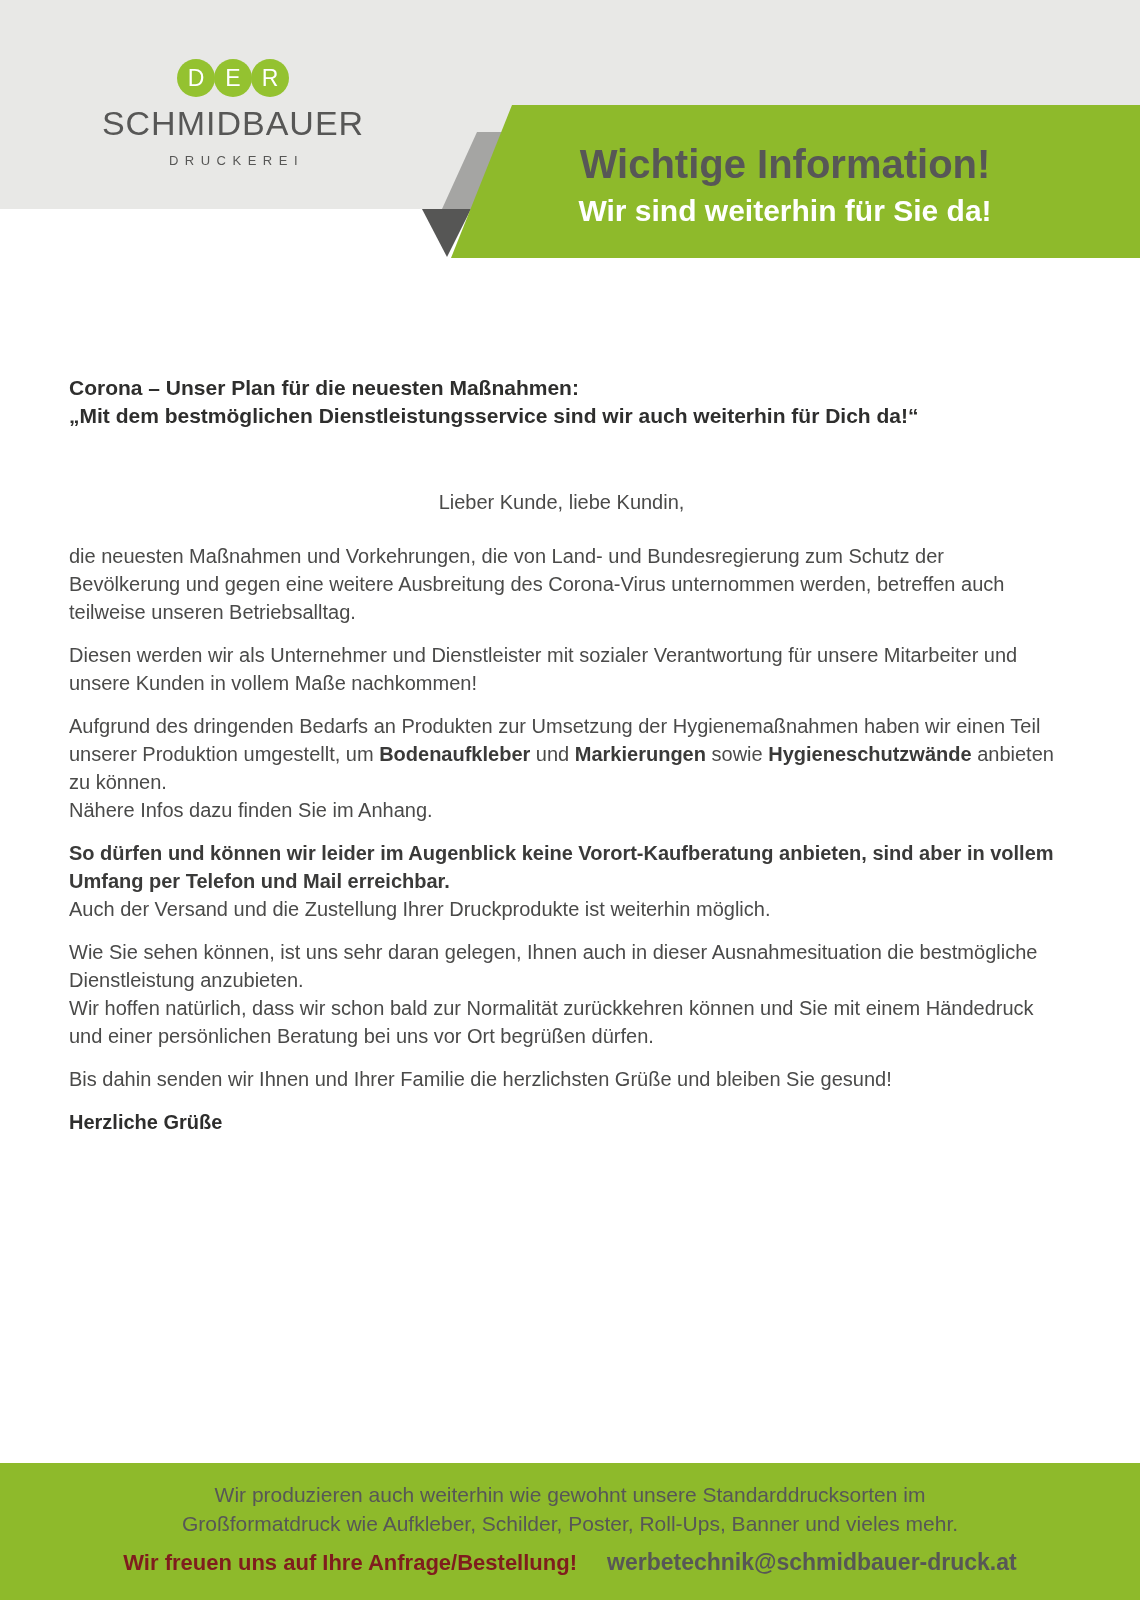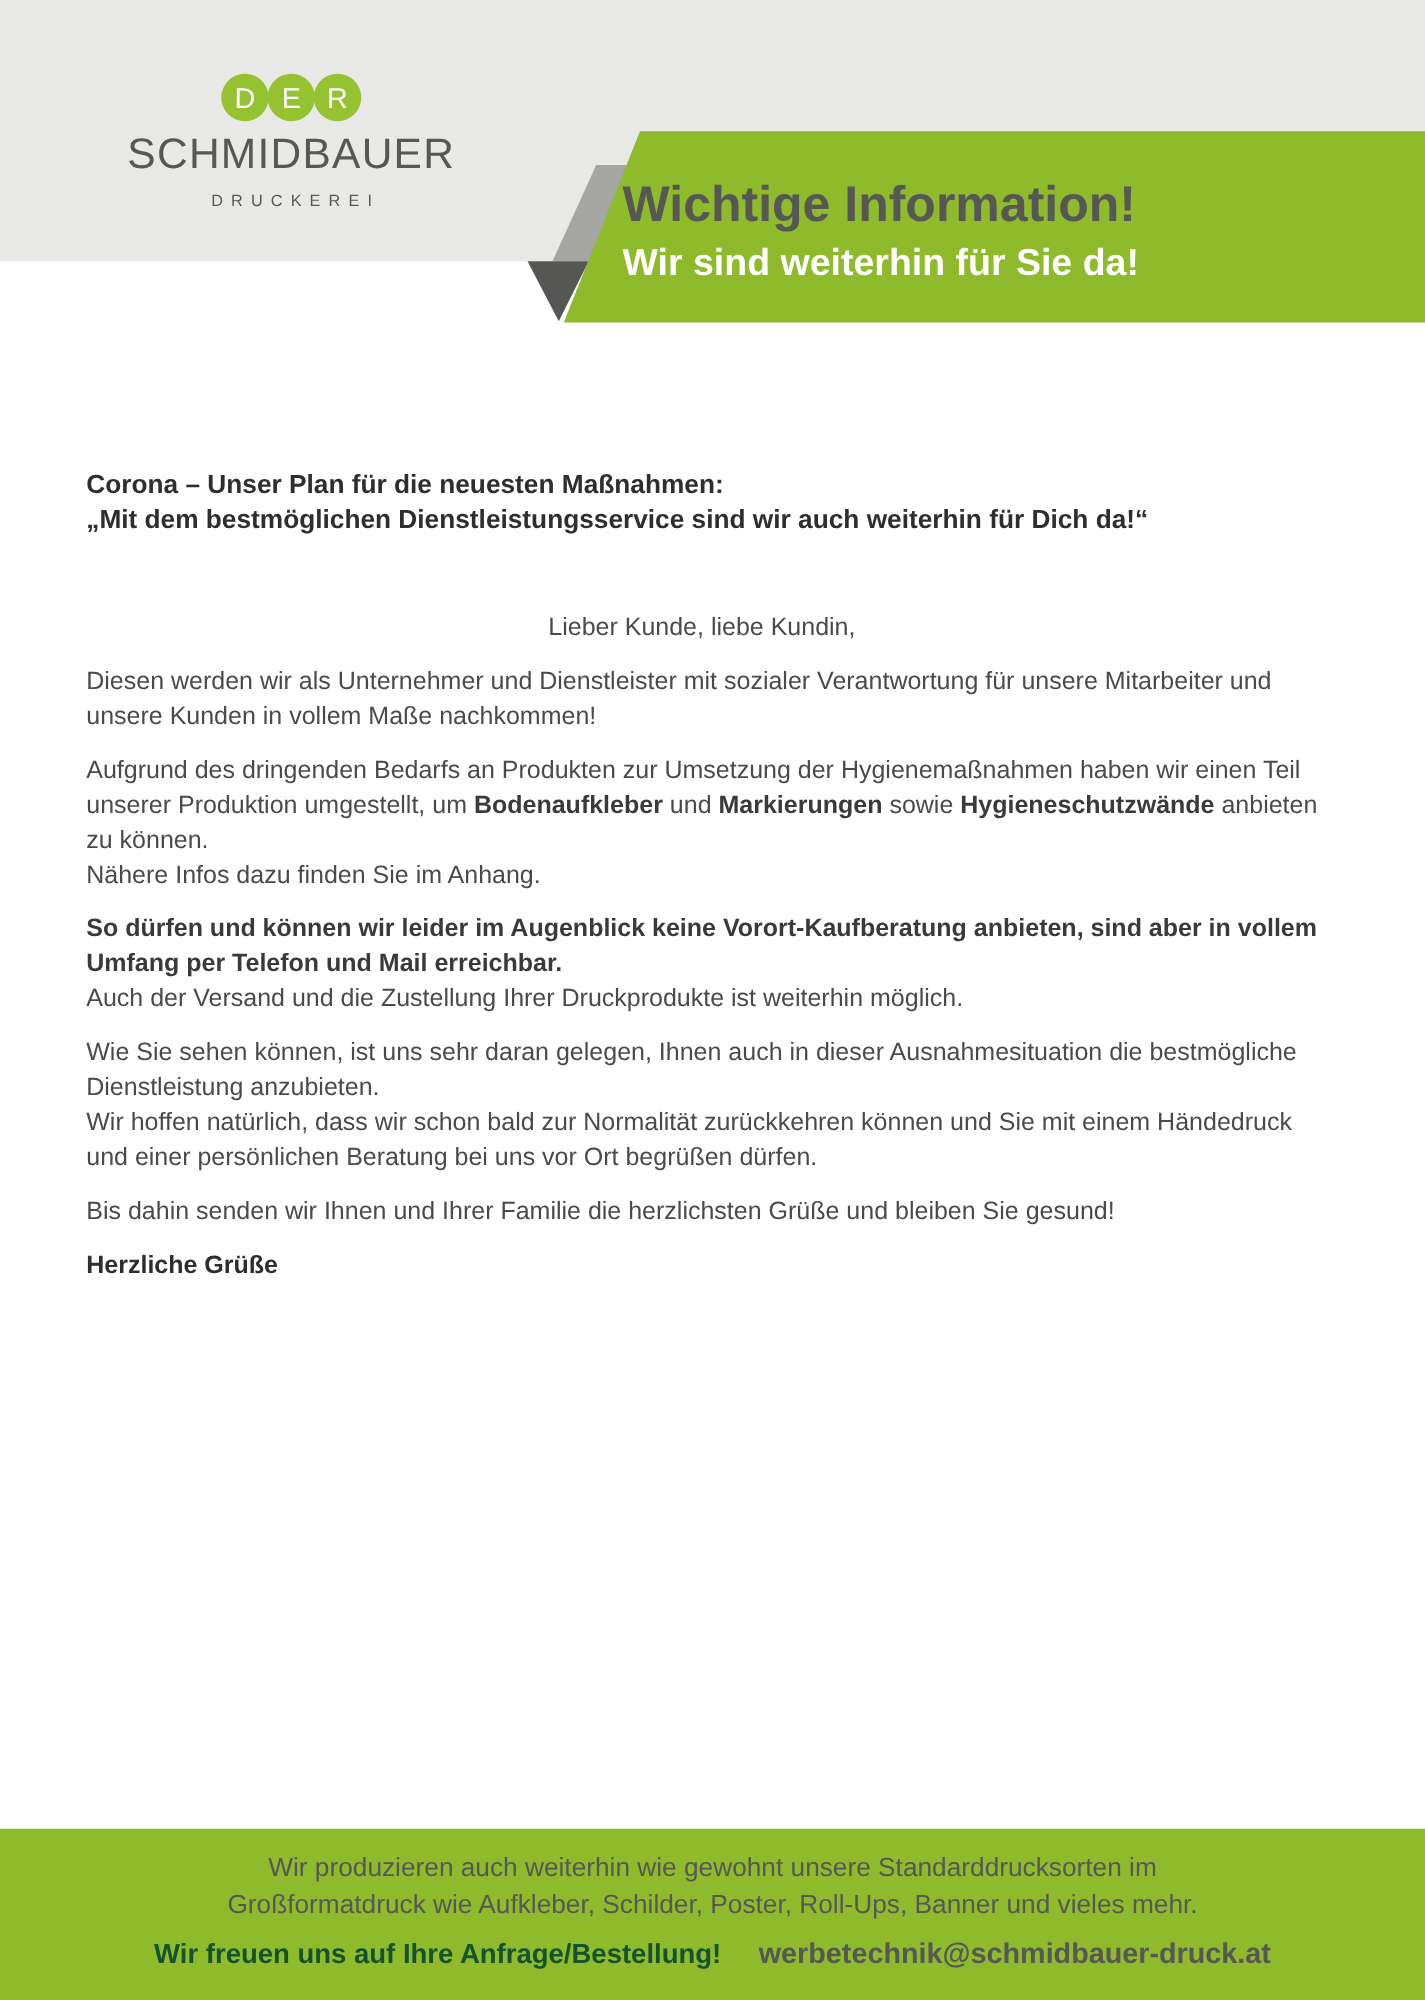--- a/index.html
+++ b/index.html
@@ -9,36 +9,36 @@
   }
   
   .header-band{position:absolute;top:0;left:0;width:1140px;height:209px;background:#e8e8e6;}
   .banner-svg{position:absolute;top:0;left:0;display:block;}
   .logo{position:absolute;left:78px;top:59px;width:310px;text-align:center;}
   .logo-circles{display:flex;justify-content:center;}
   .logo-circle{width:38px;height:38px;border-radius:50%;background:#94c230;color:#ffffff;
     display:flex;align-items:center;justify-content:center;font-size:23px;font-weight:400;margin:0 -0.5px;}
   .logo-name{font-size:34px;line-height:44px;color:#575756;letter-spacing:1px;margin-top:4px;font-weight:500;white-space:nowrap;}
   .logo-tagline{font-size:13px;letter-spacing:6.5px;color:#575756;margin-top:8px;font-weight:500;padding-left:7px;white-space:nowrap;}
-  .banner-text{position:absolute;left:498px;top:105px;width:574px;text-align:left;}
+  .banner-text{position:absolute;left:498px;top:105px;width:574px;text-align:center;}
   .banner-title{font-size:40px;line-height:42px;font-weight:700;color:#575756;margin-top:38px;}
   .banner-subtitle{font-size:30px;line-height:32px;font-weight:700;color:#ffffff;margin-top:10px;}
   
   .letter{position:absolute;left:69px;top:0;width:985px;color:#4a4a49;font-size:20px;line-height:28px;font-weight:300;}
   .letter-heading{margin:374px 0 0 0;font-size:21px;line-height:28px;font-weight:700;color:#2e2e2d;}
   .letter p{margin:15px 0 0 0;}
   .salutation{margin-top:58px !important;text-align:center;}
   .p-first{margin-top:26px !important;}
   .letter b{font-weight:700;color:#3a3a39;}
   .closing{font-weight:700;color:#2e2e2d;}
   
   .footer-band{position:absolute;left:0;top:1463px;width:1140px;height:137px;background:#8eba2b;text-align:center;}
   .footer-lines{padding-top:17px;font-size:21px;line-height:29px;font-weight:500;color:#575756;}
   .footer-cta-row{margin-top:11px;display:flex;justify-content:center;align-items:baseline;gap:30px;}
-  .footer-cta{color:#14532d;font-weight:700;font-size:22px;}
+  .footer-cta{color:#7f1d1d;font-weight:700;font-size:22px;}
   .footer-email{color:#575756;font-weight:700;font-size:23px;text-decoration:none;}
 </style>
 </head>
 <body>
 
 <div class="header-band"></div>
 
 <svg class="banner-svg" width="1140" height="262" viewBox="0 0 1140 262">
   <polygon points="477,132 523,132 523,209 442,209" fill="#a5a5a3"></polygon>
   <polygon points="422,209 471,209 447,257" fill="#565655"></polygon>
@@ -65,20 +65,21 @@
   <div class="banner-title">Wichtige Information!</div>
   <div class="banner-subtitle">Wir sind weiterhin für Sie da!</div>
 </div>
 
 <main class="letter">
   <h1 class="letter-heading">
     <span>Corona – Unser Plan für die neuesten Maßnahmen:</span><br>
     <span>„Mit dem bestmöglichen Dienstleistungsservice sind wir auch weiterhin für Dich da!“</span>
   </h1>
   <p class="salutation">Lieber Kunde, liebe Kundin,</p>
+  <p class="p-first">die neuesten Maßnahmen und Vorkehrungen, die von Land- und Bundesregierung zum Schutz der Bevölkerung und gegen eine weitere Ausbreitung des Corona-Virus unternommen werden, betreffen auch teilweise unseren Betriebsalltag.</p>
   <p>Diesen werden wir als Unternehmer und Dienstleister mit sozialer Verantwortung für unsere Mitarbeiter und unsere Kunden in vollem Maße nachkommen!</p>
   <p><span>Aufgrund des dringenden Bedarfs an Produkten zur Umsetzung der Hygienemaßnahmen haben wir einen Teil unserer Produktion umgestellt, um </span><b>Bodenaufkleber</b><span> und </span><b>Markierungen</b><span> sowie </span><b>Hygieneschutzwände</b><span> anbieten zu können.</span><br><span>Nähere Infos dazu finden Sie im Anhang.</span></p>
   <p><b>So dürfen und können wir leider im Augenblick keine Vorort-Kaufberatung anbieten, sind aber in vollem Umfang per Telefon und Mail erreichbar.</b><br><span>Auch der Versand und die Zustellung Ihrer Druckprodukte ist weiterhin möglich.</span></p>
   <p><span>Wie Sie sehen können, ist uns sehr daran gelegen, Ihnen auch in dieser Ausnahmesituation die bestmögliche Dienstleistung anzubieten.</span><br><span>Wir hoffen natürlich, dass wir schon bald zur Normalität zurückkehren können und Sie mit einem Händedruck und einer persönlichen Beratung bei uns vor Ort begrüßen dürfen.</span></p>
   <p>Bis dahin senden wir Ihnen und Ihrer Familie die herzlichsten Grüße und bleiben Sie gesund!</p>
   <p class="closing">Herzliche Grüße</p>
 </main>
 
 <footer class="footer-band">
   <div class="footer-lines">

